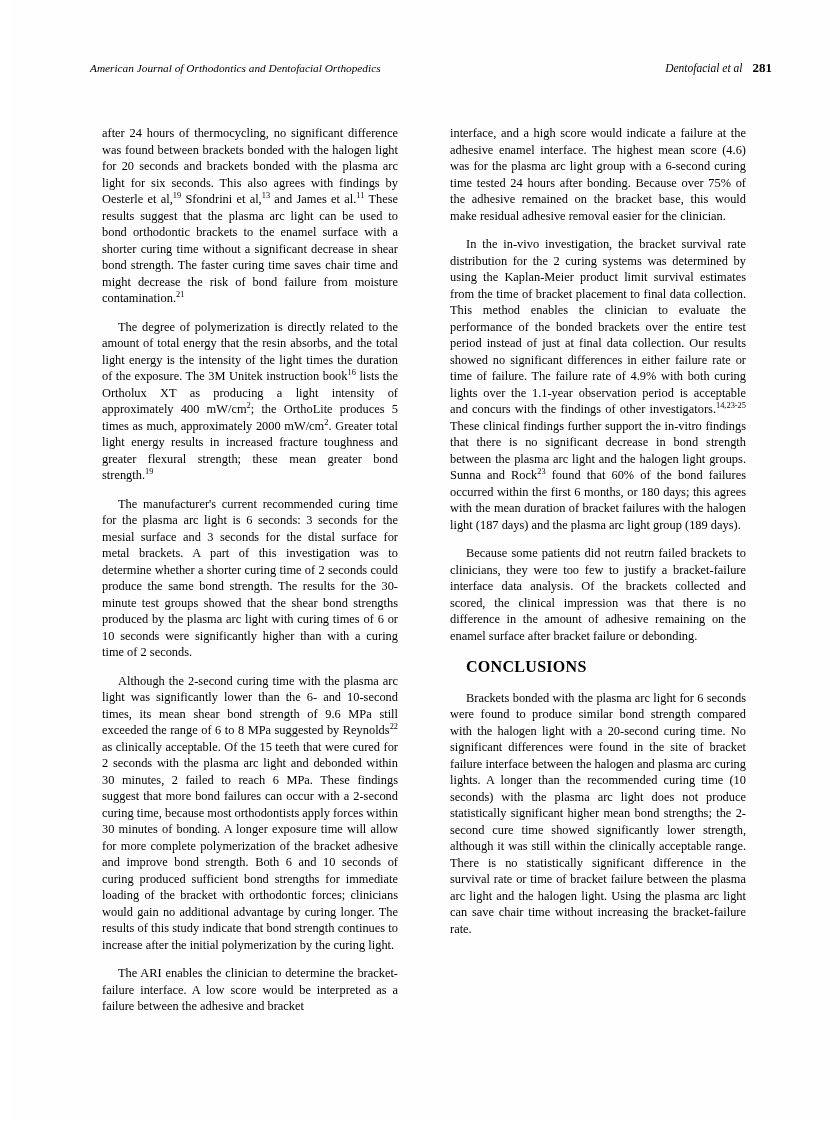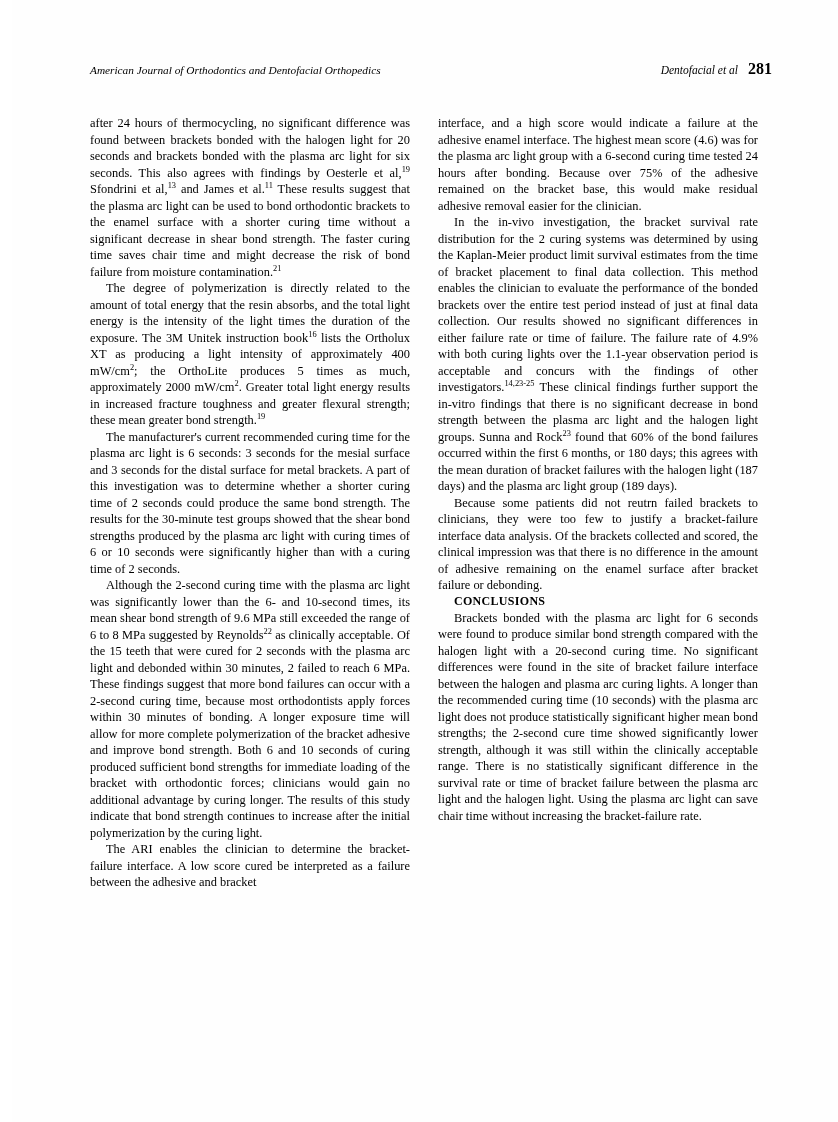--- a/index.html
+++ b/index.html
@@ -37,44 +37,44 @@
     font-size: 11.3px;
   }
   .rh-right {
     font-style: italic;
     font-size: 11.5px;
     white-space: nowrap;
   }
   .rh-right .pageno {
     font-style: normal;
     font-weight: bold;
-    font-size: 16px;
+    font-size: 13px;
     margin-left: 10px;
   }
   .columns {
     display: flex;
     gap: 28px;
   }
   .col {
     width: 320px;
     text-align: justify;
     font-size: 12.4px;
     line-height: 1.33;
     hyphens: auto;
   }
   .col p {
-    margin: 0;
+    margin: 12px;
     text-indent: 16px;
   }
   .col p.noindent {
     text-indent: 0;
   }
   .section-head {
     margin: 17px 0 4px 0;
-    font-size: 12px;
+    font-size: 16px;
     font-weight: bold;
     letter-spacing: 0.3px;
     text-indent: 0;
     text-align: left;
   }
   sup {
     font-size: 8.4px;
     vertical-align: super;
     line-height: 0;
   }
@@ -93,21 +93,21 @@
     </div>
   </div>
 
   <div class="columns">
 
     <div class="col">
       <p class="noindent">after 24 hours of thermocycling, no significant difference was found between brackets bonded with the halogen light for 20 seconds and brackets bonded with the plasma arc light for six seconds. This also agrees with findings by Oesterle et al,<sup>19</sup> Sfondrini et al,<sup>13</sup> and James et al.<sup>11</sup> These results suggest that the plasma arc light can be used to bond orthodontic brackets to the enamel surface with a shorter curing time without a significant decrease in shear bond strength. The faster curing time saves chair time and might decrease the risk of bond failure from moisture contamination.<sup>21</sup></p>
       <p>The degree of polymerization is directly related to the amount of total energy that the resin absorbs, and the total light energy is the intensity of the light times the duration of the exposure. The 3M Unitek instruction book<sup>16</sup> lists the Ortholux XT as producing a light intensity of approximately 400 mW/cm<sup>2</sup>; the OrthoLite produces 5 times as much, approximately 2000 mW/cm<sup>2</sup>. Greater total light energy results in increased fracture toughness and greater flexural strength; these mean greater bond strength.<sup>19</sup></p>
       <p>The manufacturer's current recommended curing time for the plasma arc light is 6 seconds: 3 seconds for the mesial surface and 3 seconds for the distal surface for metal brackets. A part of this investigation was to determine whether a shorter curing time of 2 seconds could produce the same bond strength. The results for the 30-minute test groups showed that the shear bond strengths produced by the plasma arc light with curing times of 6 or 10 seconds were significantly higher than with a curing time of 2 seconds.</p>
       <p>Although the 2-second curing time with the plasma arc light was significantly lower than the 6- and 10-second times, its mean shear bond strength of 9.6 MPa still exceeded the range of 6 to 8 MPa suggested by Reynolds<sup>22</sup> as clinically acceptable. Of the 15 teeth that were cured for 2 seconds with the plasma arc light and debonded within 30 minutes, 2 failed to reach 6 MPa. These findings suggest that more bond failures can occur with a 2-second curing time, because most orthodontists apply forces within 30 minutes of bonding. A longer exposure time will allow for more complete polymerization of the bracket adhesive and improve bond strength. Both 6 and 10 seconds of curing produced sufficient bond strengths for immediate loading of the bracket with orthodontic forces; clinicians would gain no additional advantage by curing longer. The results of this study indicate that bond strength continues to increase after the initial polymerization by the curing light.</p>
-      <p>The ARI enables the clinician to determine the bracket-failure interface. A low score cured be interpreted as a failure between the adhesive and bracket</p>
+      <p>The ARI enables the clinician to determine the bracket-failure interface. A low score would be interpreted as a failure between the adhesive and bracket</p>
     </div>
 
     <div class="col">
       <p class="noindent">interface, and a high score would indicate a failure at the adhesive enamel interface. The highest mean score (4.6) was for the plasma arc light group with a 6-second curing time tested 24 hours after bonding. Because over 75% of the adhesive remained on the bracket base, this would make residual adhesive removal easier for the clinician.</p>
       <p>In the in-vivo investigation, the bracket survival rate distribution for the 2 curing systems was determined by using the Kaplan-Meier product limit survival estimates from the time of bracket placement to final data collection. This method enables the clinician to evaluate the performance of the bonded brackets over the entire test period instead of just at final data collection. Our results showed no significant differences in either failure rate or time of failure. The failure rate of 4.9% with both curing lights over the 1.1-year observation period is acceptable and concurs with the findings of other investigators.<sup>14,23-25</sup> These clinical findings further support the in-vitro findings that there is no significant decrease in bond strength between the plasma arc light and the halogen light groups. Sunna and Rock<sup>23</sup> found that 60% of the bond failures occurred within the first 6 months, or 180 days; this agrees with the mean duration of bracket failures with the halogen light (187 days) and the plasma arc light group (189 days).</p>
       <p>Because some patients did not reutrn failed brackets to clinicians, they were too few to justify a bracket-failure interface data analysis. Of the brackets collected and scored, the clinical impression was that there is no difference in the amount of adhesive remaining on the enamel surface after bracket failure or debonding.</p>
       <p class="section-head">CONCLUSIONS</p>
       <p>Brackets bonded with the plasma arc light for 6 seconds were found to produce similar bond strength compared with the halogen light with a 20-second curing time. No significant differences were found in the site of bracket failure interface between the halogen and plasma arc curing lights. A longer than the recommended curing time (10 seconds) with the plasma arc light does not produce statistically significant higher mean bond strengths; the 2-second cure time showed significantly lower strength, although it was still within the clinically acceptable range. There is no statistically significant difference in the survival rate or time of bracket failure between the plasma arc light and the halogen light. Using the plasma arc light can save chair time without increasing the bracket-failure rate.</p>
     </div>
 

